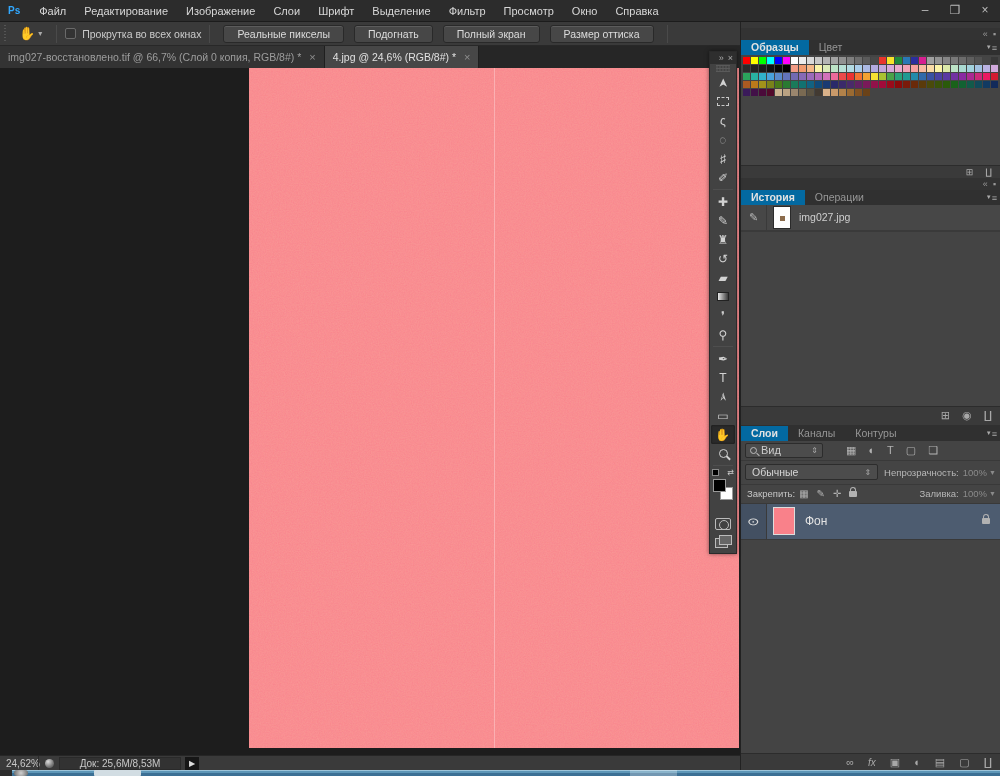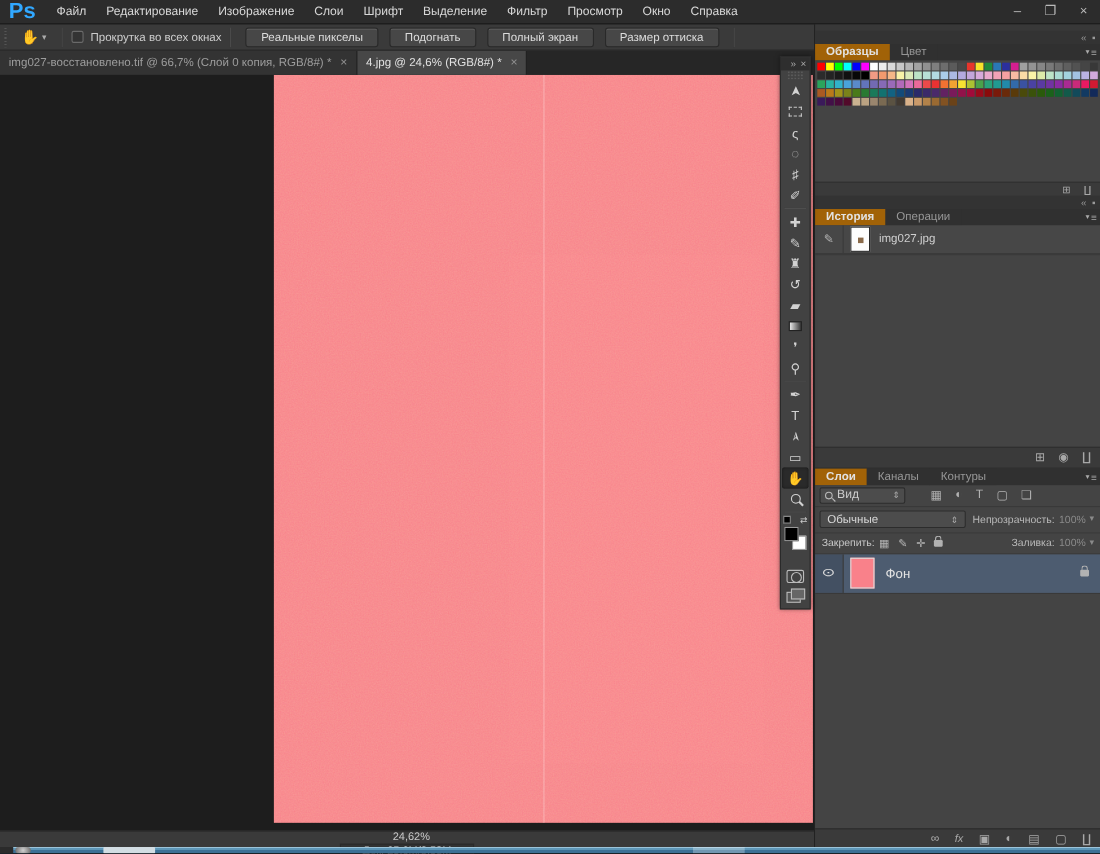--- a/index.html
+++ b/index.html
@@ -4,21 +4,21 @@
 <style>
   * { margin:0; padding:0; box-sizing:border-box; }
   html,body { background:#111; }
   body { font-family:"Liberation Sans", sans-serif; }
   .app { position:relative; width:1000px; height:776px; background:#1d1d1d; overflow:hidden;
          font-size:11px; color:#cfcfcf; }
 
   
   .menubar { position:absolute; top:0; left:0; width:1000px; height:22px; background:#2c2c2c;
              border-bottom:1px solid #1c1c1c; display:flex; align-items:center; z-index:30; }
-  .ps-logo { color:#31a8ff; font-weight:bold; font-size:20px; padding:0 10px 0 8px; }
+  .ps-logo { color:#31a8ff; font-weight:bold; font-size:10px; padding:0 10px 0 8px; }
   .menu-item { padding:0 9px; font-size:11px; color:#d8d8d8; cursor:default; }
   .winctrls { margin-left:auto; display:flex; height:22px; }
   .winctrl { width:30px; text-align:center; line-height:20px; color:#bbb; font-size:12px; }
 
   
   .optionsbar { position:absolute; top:22px; left:0; width:1000px; height:24px; background:#3a3a3a;
                 border-bottom:1px solid #282828; display:flex; align-items:center; z-index:10; }
   .grip { width:7px; height:18px; margin-left:2px;
           background:repeating-linear-gradient(to bottom,#555 0 1px,transparent 1px 3px);
           background-size:2px 100%; background-repeat:repeat-y; background-position:2px 0; }
@@ -76,21 +76,21 @@
   .screenmode::before { content:""; position:absolute; left:0; top:3px; width:11px; height:8px; border:1px solid #bbb; background:#555; }
   .screenmode::after { content:""; position:absolute; left:4px; top:0; width:11px; height:8px; border:1px solid #bbb; background:#666; }
 
   
   .dock { position:absolute; top:22px; right:0; width:260px; height:748px; background:#383838; z-index:15;
           display:flex; flex-direction:column; border-left:1px solid #222; }
   .group-head { height:12px; display:flex; justify-content:flex-end; align-items:center; gap:5px;
                 padding:0 4px; color:#9a9a9a; font-size:9px; background:#333; }
   .ptabs { height:15px; display:flex; align-items:flex-end; background:#303030; position:relative; }
   .ptab { padding:1px 10px 2px; font-size:10.5px; color:#969696; background:#303030; }
-  .ptab.active { background:#a16207; color:#e2e2e2; font-weight:bold; }
+  .ptab.active { background:#0369a1; color:#e2e2e2; font-weight:bold; }
   .pmenu { position:absolute; right:3px; bottom:2px; color:#aaa; font-size:9px; }
   .pmenu .tiny { font-size:6px; vertical-align:2px; }
   .pbody { background:#444; position:relative; }
   .pfoot { background:#3a3a3a; border-top:1px solid #2c2c2c; display:flex; justify-content:flex-end;
            align-items:center; gap:12px; padding:0 8px; color:#a8a8a8; }
 
   
   .swgrid { display:grid; grid-template-columns:repeat(32,7px); grid-auto-rows:7px; gap:1px; padding:2px 0 0 2px; }
   .swatch { width:7px; height:7px; }
 
@@ -140,21 +140,21 @@
                 border-right:1px solid #3a3a3a; background:rgba(0,0,0,0.12); }
   .eye { color:#ddd; display:inline-block; transform:scaleX(1.5); font-size:10px; }
   .lyr-thumb { width:22px; height:28px; border:1px solid #ddd; margin:0 10px 0 6px; }
   .lyr-name { font-size:12px; color:#e2e2e2; }
   .lyr-lockic { margin-left:auto; margin-right:10px; }
   .lyr-foot-ic { font-size:11px; color:#a8a8a8; }
   .fx { font-style:italic; font-size:10px; }
 
   
   .statusbar { position:absolute; left:0; top:755px; width:740px; height:15px; background:#3a3a3a;
-               border-top:1px solid #262626; display:flex; align-items:center; font-size:10px; color:#c8c8c8;flex-direction:column; }
+               border-top:1px solid #262626; display:flex; align-items:center; font-size:10px; color:#c8c8c8; }
   .zoomfield { padding:0 6px; width:38px; }
   .status-sep { width:1px; height:15px; background:#2c2c2c; }
   .drive-ball { width:9px; height:9px; border-radius:50%; margin:0 5px 0 6px;
                 background:radial-gradient(circle at 35% 30%,#ddd,#777 60%,#444); }
   .docbox { width:122px; height:13px; background:#323232; border:1px solid #2a2a2a; display:flex;
             align-items:center; justify-content:center; }
   .status-flyout { width:14px; height:13px; background:#161616; color:#ddd; font-size:8px; display:flex;
                    align-items:center; justify-content:center; margin-left:4px; }
 
   

